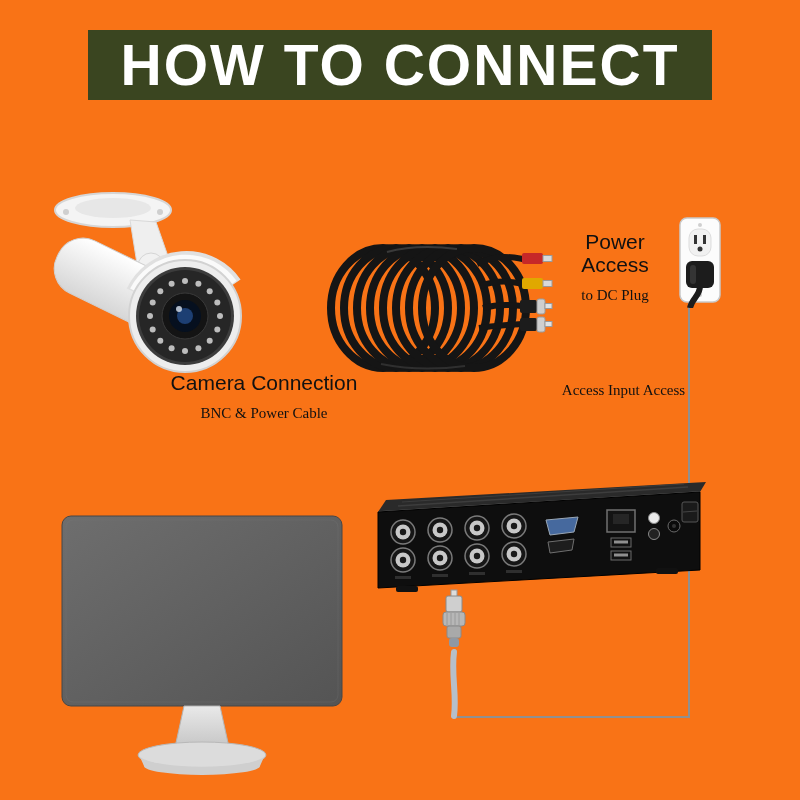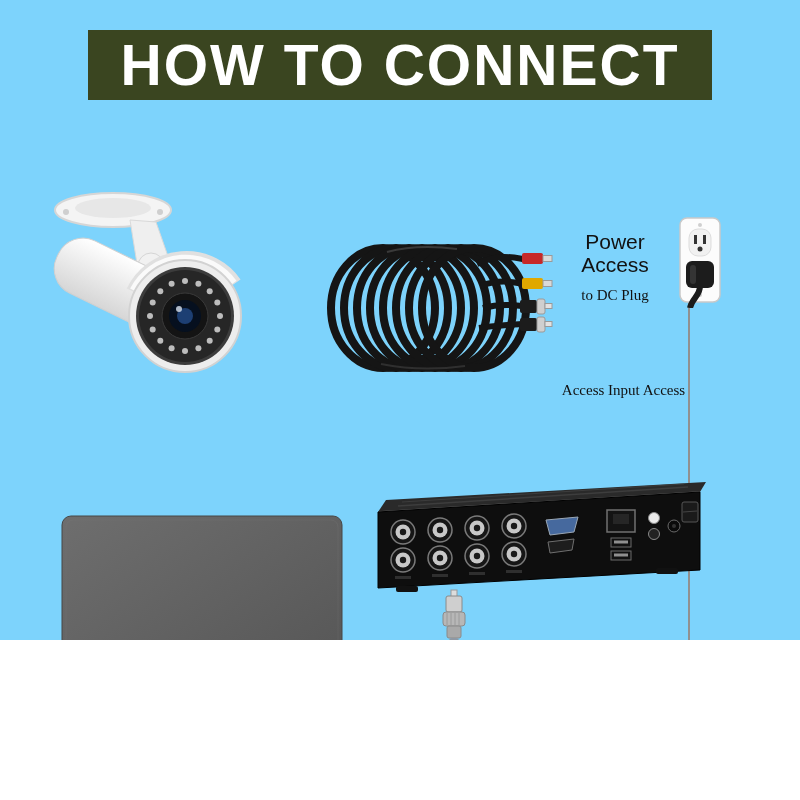--- a/index.html
+++ b/index.html
@@ -1,16 +1,16 @@
 <!DOCTYPE html>
 <html><head>
 <meta charset="utf-8">
 <style>
   html,body{margin:0;padding:0;background:#ffffff;}
-  .canvas{position:relative;width:800px;height:640px;background:#7dd3fc;overflow:hidden;
+  .canvas{position:relative;width:800px;height:800px;background:#f97316;overflow:hidden;
           font-family:"Liberation Sans",sans-serif;color:#111;}
   .abs{position:absolute;}
   .banner{position:absolute;left:88px;top:30px;width:624px;height:70px;
           background:#3a4520;display:flex;align-items:center;justify-content:center;}
   .banner span{color:#ffffff;font-size:57px;font-weight:bold;letter-spacing:2px;
                font-family:"Liberation Sans",sans-serif;white-space:nowrap;}
   .label{position:absolute;text-align:center;}
   .label .h{font-weight:normal;font-size:21px;line-height:1.1;}
   .label .s{font-weight:400;font-size:15px;line-height:1.1;margin-top:11px;font-family:Liberation Serif, serif;}
   svg{display:block;}
@@ -231,20 +231,24 @@
           <stop offset="1" stop-color="#c2c2c2"></stop>
       </linearGradient>
     </defs>
     <rect x="10" y="6" width="280" height="190" rx="9" fill="url(#scrGrad)" stroke="#474747"></rect>
     <rect x="14" y="10" width="272" height="182" rx="7" fill="none" stroke="#7d7d7d" opacity="0.25"></rect>
     <polygon points="132,196 168,196 178,242 122,242" fill="url(#neckGrad)" stroke="#b5b5b5"></polygon>
     <ellipse cx="150" cy="245" rx="64" ry="13" fill="#dcdcdc" stroke="#b8b8b8"></ellipse>
     <path d="M 88 247 A 64 13 0 0 0 212 247 L 208 256 A 58 9 0 0 1 92 256 Z" fill="#cfcfcf"></path>
   </svg>
 
+  <div class="label" style="left:149px;top:371px;width:230px;">
+    <div class="h">Camera Connection</div>
+    <div class="s">BNC &amp; Power Cable</div>
+  </div>
 
   <div class="label" style="left:550px;top:230px;width:130px;">
     <div class="h">Power Access</div>
     <div class="s">to DC Plug</div>
   </div>
 
   <div class="label" style="left:546px;top:371px;width:155px;">
     <div class="s">Access Input Access</div>
   </div>
 

